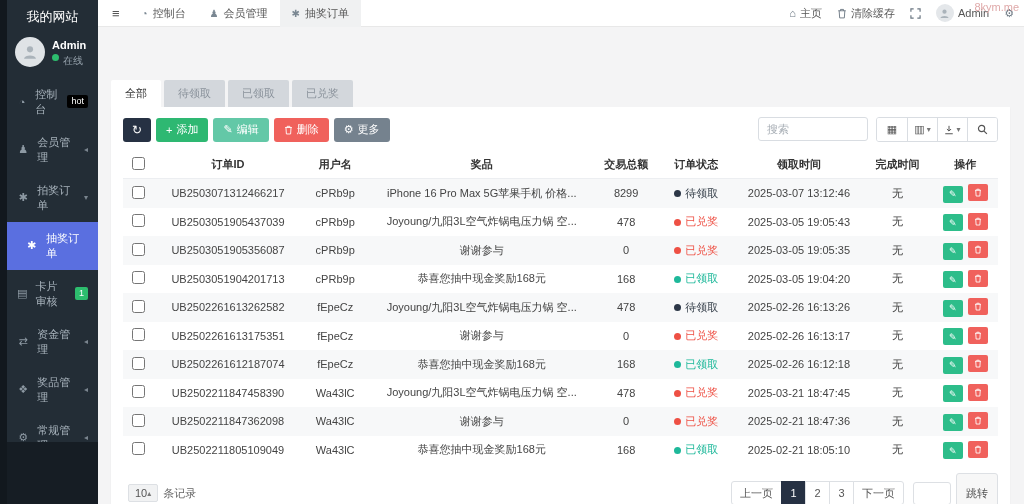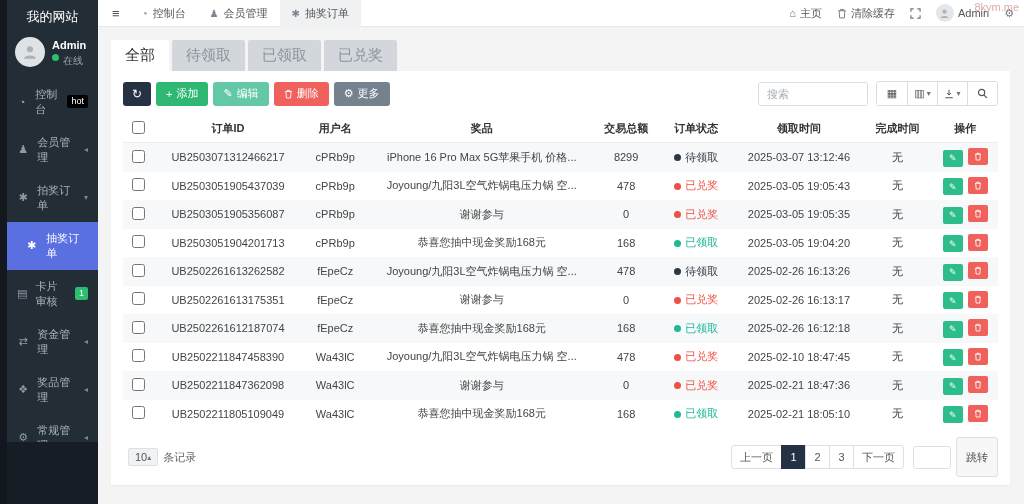--- a/index.html
+++ b/index.html
@@ -41,32 +41,32 @@
   .ntab.active { background:#f0f1f2; }
   .nav-right { margin-left:auto; display:flex; align-items:center; gap:15px; font-size:11px; color:#555; }
   .nav-link { display:flex; align-items:center; gap:4px; cursor:pointer; }
   .nav-link .nicon { color:#6b7782; font-size:11px; }
   .nav-avatar { width:18px; height:18px; border-radius:50%; background:#e4e7ea; display:flex; align-items:center; justify-content:center; color:#aab3ba; }
   .watermark { position:absolute; top:1px; right:5px; font-size:11px; color:#dfa8a8; z-index:9; }
 
   
   .content { flex:1; padding:13px 14px 0 13px; min-width:0; }
   .tabs { display:flex; gap:3px; }
-  .tab { background:#d3d7dc; color:#8b939c; font-size:15px; padding:6px 14px; border-radius:2px 2px 0 0; cursor:pointer; }
+  .tab { background:#d3d7dc; color:#8b939c; font-size:11px; padding:6px 14px; border-radius:2px 2px 0 0; cursor:pointer;margin-top:40px; }
   .tab.active { background:#fff; color:#333; }
   .card { background:#fff; padding:10px 12px 8px; box-shadow:0 1px 2px rgba(0,0,0,.04); }
 
   .toolbar { display:flex; align-items:center; margin-bottom:9px; }
   .btn { height:24px; font-size:11px; color:#fff; border:none; border-radius:3px; padding:0 10px; margin-right:5px; display:inline-flex; align-items:center; gap:4px; cursor:pointer; }
   .btn-refresh { background:#263143; width:28px; padding:0; justify-content:center; font-size:12px; }
   .btn-add { background:#2eb872; }
   .btn-edit { background:#63c8a7; }
   .btn-del { background:#f0615c; }
   .btn-more { background:#75828e; }
-  .toolbar-right { margin-left:auto; display:flex; align-items:center; }
+  .toolbar-right { margin-left:auto; display:flex; }
   .search-input { width:110px; height:24px; border:1px solid #d9dde2; border-radius:3px; padding:0 8px; font-size:11px; color:#555; margin-right:8px; outline:none; }
   .search-input::placeholder { color:#a6adb4; }
   .icon-group { display:flex; border:1px solid #d9dde2; border-radius:3px; overflow:hidden; }
   .icon-btn { min-width:30px; height:23px; background:#fff; border:none; border-left:1px solid #d9dde2; color:#555; font-size:11px; display:inline-flex; align-items:center; justify-content:center; gap:2px; cursor:pointer; padding:0 6px; }
   .icon-btn:first-child { border-left:none; }
   .caret { font-size:8px; color:#777; }
 
   table { width:100%; border-collapse:collapse; font-size:11px; color:#444; table-layout:fixed; }
   thead th { font-weight:bold; color:#333; padding:6px 3px; border-bottom:1px solid #eceef1; text-align:center; white-space:nowrap; overflow:hidden; }
   tbody td { padding:5px 3px; text-align:center; white-space:nowrap; overflow:hidden; text-overflow:ellipsis; }
@@ -452,21 +452,21 @@
       </button>
     </td>
   </tr>
               <tr>
     <td><input type="checkbox" style=""></td>
     <td>UB2502211847458390</td>
     <td>Wa43lC</td>
     <td>Joyoung/九阳3L空气炸锅电压力锅 空...</td>
     <td>478</td>
     <td class="c-status st-redeemed"><span class="dot"></span><span class="st-label">已兑奖</span></td>
-    <td>2025-02-10 18:47:45</td>
+    <td>2025-03-21 18:47:45</td>
     <td>无</td>
     <td>
       <button class="op edit">
                     <span>✎</span>
                   </button>
       <button class="op del">
         <span>
                       <svg width="8" height="9" viewBox="0 0 12 13">
                         <path d="M1.5 3.2h9M4.2 3.2V1.6h3.6v1.6M2.6 3.2l.6 8.6h5.6l.6-8.6" fill="none" stroke="currentColor" stroke-width="1.3"></path>
                       </svg>

